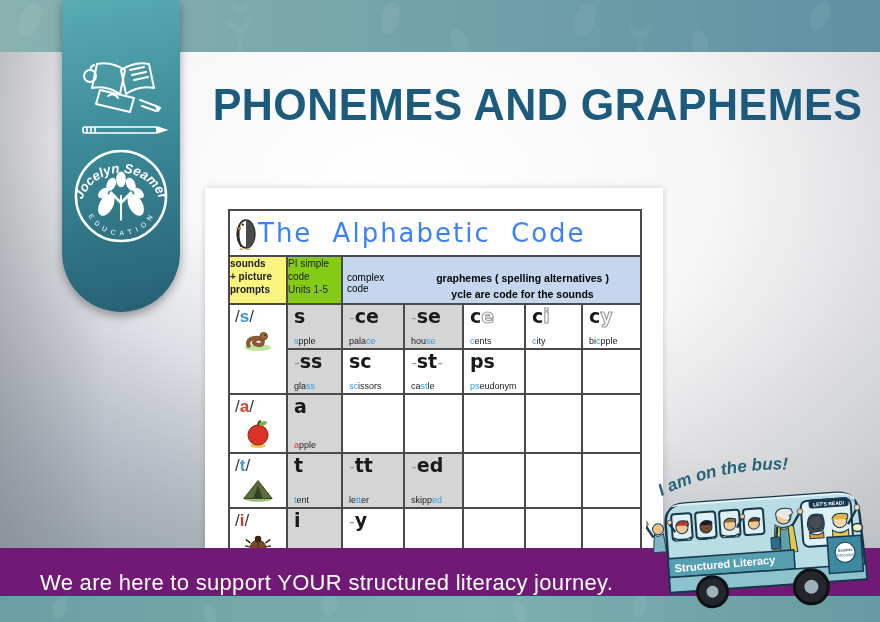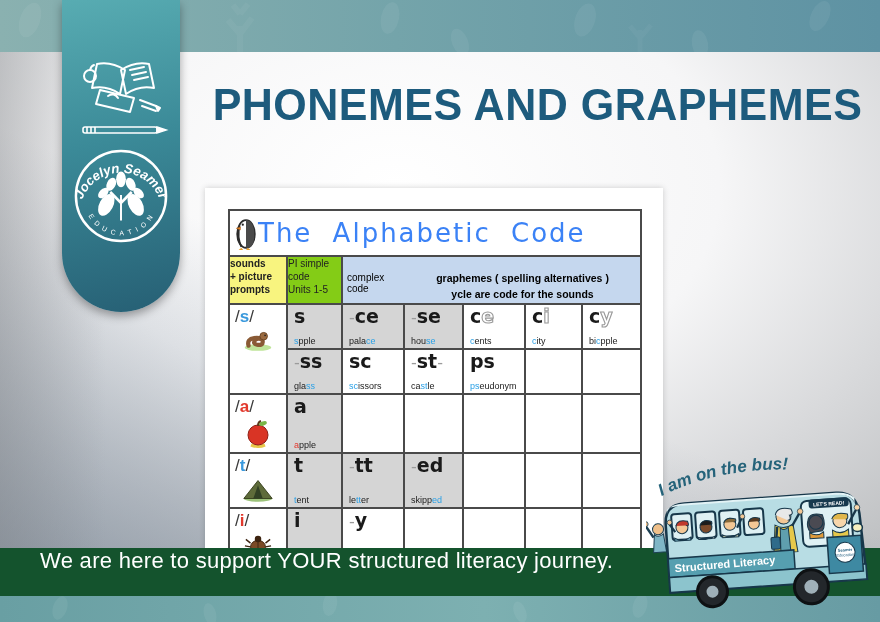--- a/index.html
+++ b/index.html
@@ -12,22 +12,22 @@
       radial-gradient(ellipse 720px 480px at 45% 30%, #ffffff, #f6f6f7 45%, #d8d9db 75%, #bfc1c3 100%);
   }
   .abs{position:absolute;}
   
   .top-strip{left:0;top:0;width:880px;height:52px;z-index:4;
     background:linear-gradient(90deg,#8ab1b0 0%,#74a4aa 45%,#5e92a3 100%);}
   .bottom-strip{left:0;top:596px;width:880px;height:26px;z-index:25;
     background:linear-gradient(90deg,#699fa3 0%,#7db0b1 55%,#679ba3 100%);}
   .pattern{position:absolute;left:0;top:0;width:100%;height:100%;opacity:.5;}
   
-  .banner{left:0;top:548px;width:880px;height:48px;z-index:30;background:#14532d;
-    display:flex;align-items:flex-start;}
+  .banner{left:0;top:548px;width:880px;height:48px;z-index:30;background:#701a75;
+    display:flex;align-items:flex-end;}
   .banner-text{color:#fff;font-size:22px;margin-left:40px;letter-spacing:.3px;}
   
   .ribbon{left:62px;top:0;width:118px;height:312px;z-index:20;
     background:linear-gradient(168deg,#58acb2 0%,#3b8a98 45%,#265f74 100%);
     border-radius:0 0 59px 59px;box-shadow:0 4px 10px rgba(0,0,0,.35);
     display:flex;flex-direction:column;align-items:center;}
   .ribbon-book{margin-top:56px;}
   .ribbon-label{color:#fff;font-family:"Liberation Serif",serif;font-weight:bold;
     font-size:20px;letter-spacing:1px;margin-top:6px;}
   .ribbon-pencil{margin-top:6px;}

